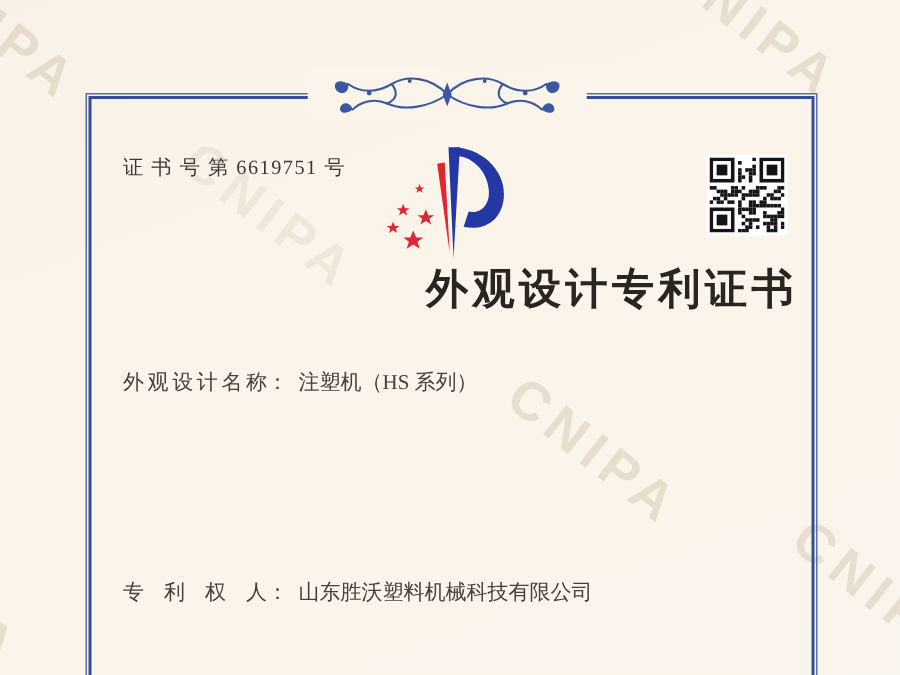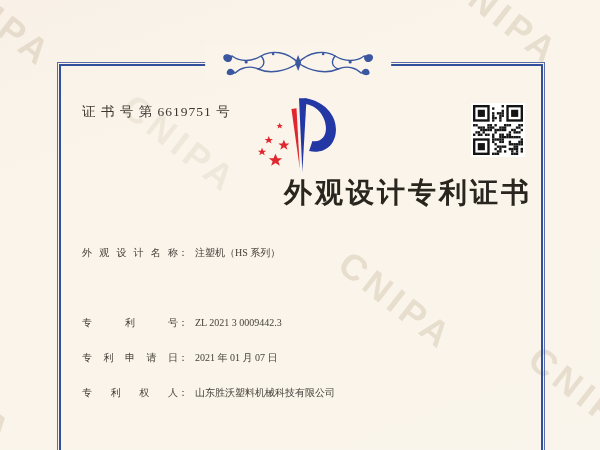--- a/index.html
+++ b/index.html
@@ -36,21 +36,21 @@
   .content{position:absolute;z-index:4;left:0;top:0;width:600px;height:450px;}
   .cert-no{
     position:absolute;left:82px;top:103px;font-size:13.5px;letter-spacing:1px;color:#3c3831;
   }
   .logo{position:absolute;left:257px;top:98px;}
   .qr{position:absolute;left:471px;top:103px;background:#ffffff;padding:2px;}
   .title{
     position:absolute;left:0;top:174px;width:532px;text-align:right;
     font-size:28px;font-weight:700;letter-spacing:3px;color:#29251f;
   }
-  .row{position:absolute;left:82px;font-size:10px;white-space:nowrap;color:#45403a;}
+  .row{position:absolute;left:82px;font-size:14px;white-space:nowrap;color:#45403a;}
   .flabel{
     display:inline-block;width:96px;text-align:justify;text-align-last:justify;
     text-justify:inter-character;vertical-align:bottom;
   }
   .colon{display:inline-block;}
   .fvalue{margin-left:7px;}
   .r0{top:246px;}.r1{top:281px;}.r2{top:316px;}.r3{top:351px;}.r4{top:386px;font-family:Liberation Serif, serif;}.r5{top:421px;}
 </style>
 </head>
 <body>
@@ -239,24 +239,18 @@
         <rect x="0" y="33.6" width="16.8" height="16.8" fill="#141414"></rect>
         <rect x="2.4" y="36" width="12" height="12" fill="#ffffff"></rect>
         <rect x="4.8" y="38.4" width="7.199999999999999" height="7.199999999999999" fill="#141414"></rect>
       </svg>
 
     <div class="title">外观设计专利证书</div>
 
     <div class="row r0">
       <span class="flabel">外观设计名称</span><span class="colon">：</span><span class="fvalue">注塑机（HS 系列）</span>
     </div>
-    <div class="row r2">
-      <span class="flabel">专利号</span><span class="colon">：</span><span class="fvalue">ZL 2021 3 0009442.3</span>
-    </div>
-    <div class="row r3">
-      <span class="flabel">专利申请日</span><span class="colon">：</span><span class="fvalue">2021 年 01 月 07 日</span>
-    </div>
     <div class="row r4">
       <span class="flabel">专利权人</span><span class="colon">：</span><span class="fvalue">山东胜沃塑料机械科技有限公司</span>
     </div>
 
   </div>
 </div>
 
 </body></html>

